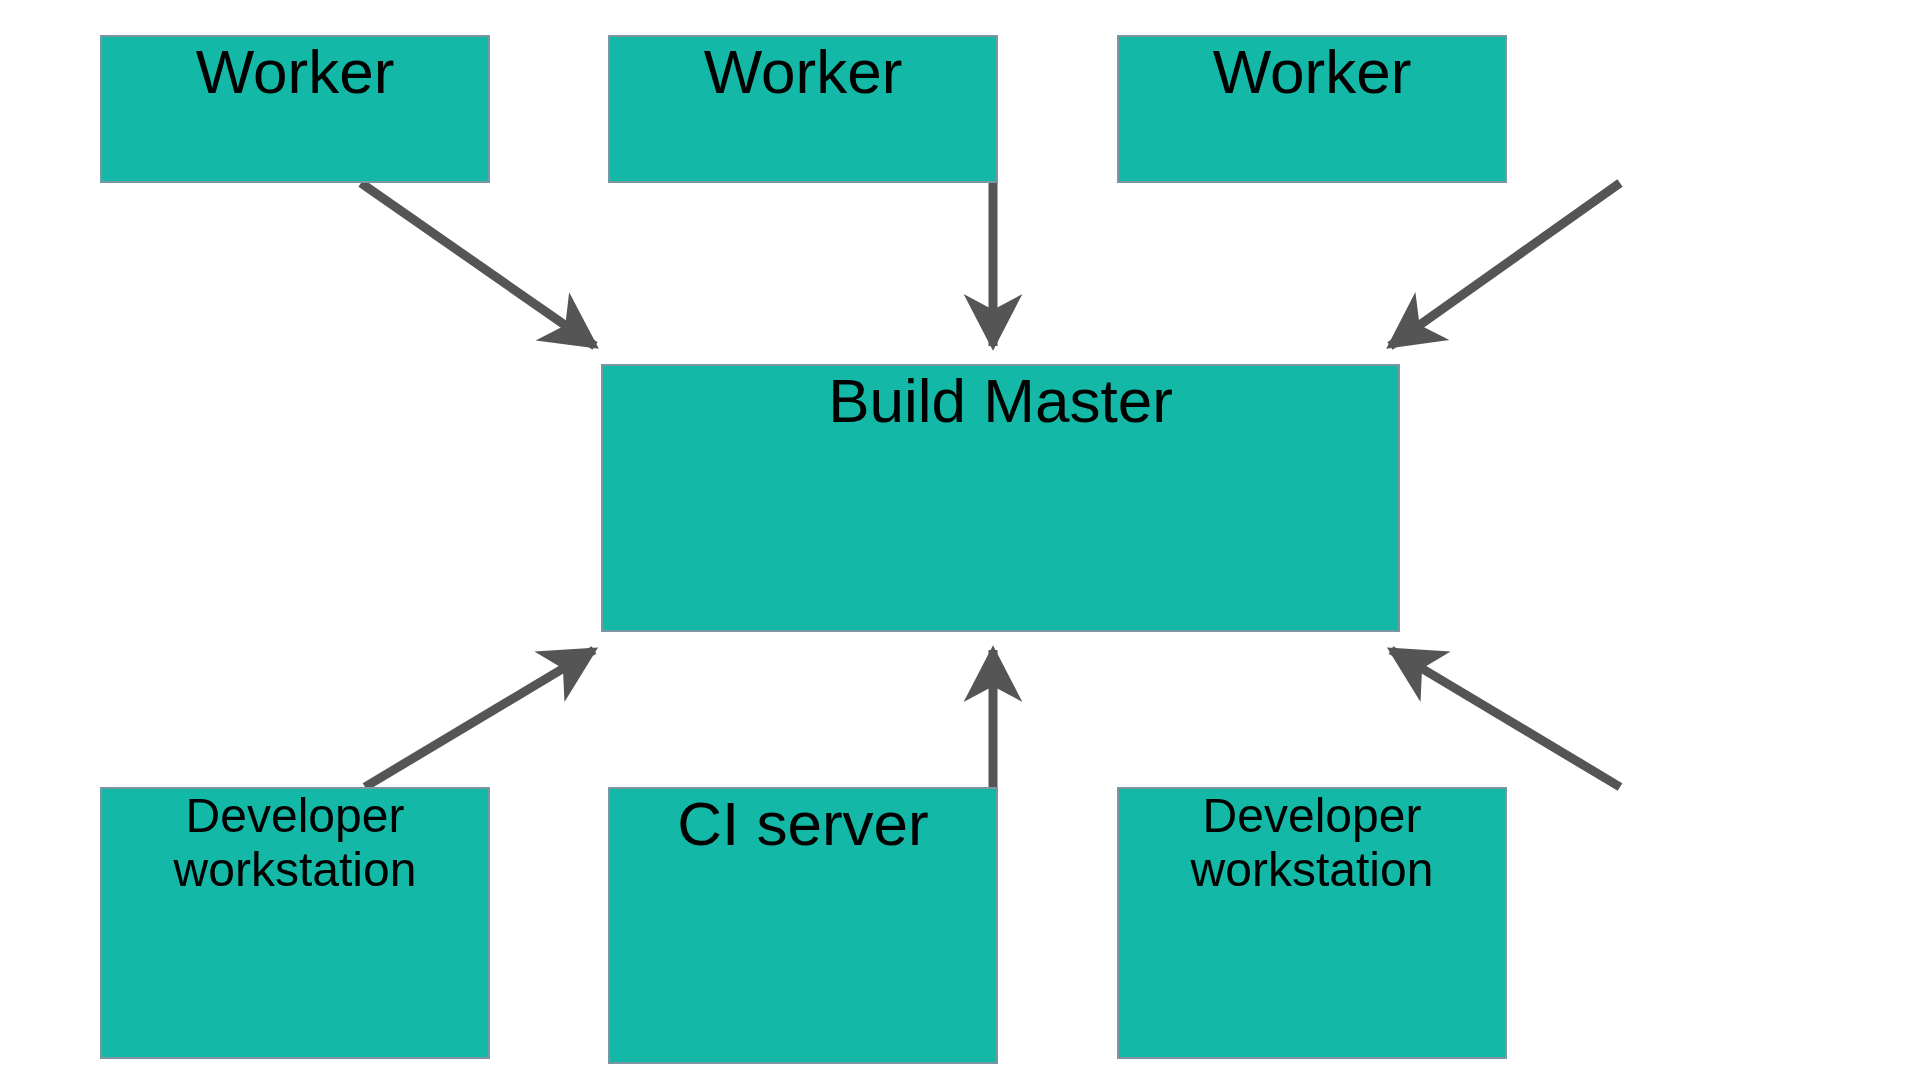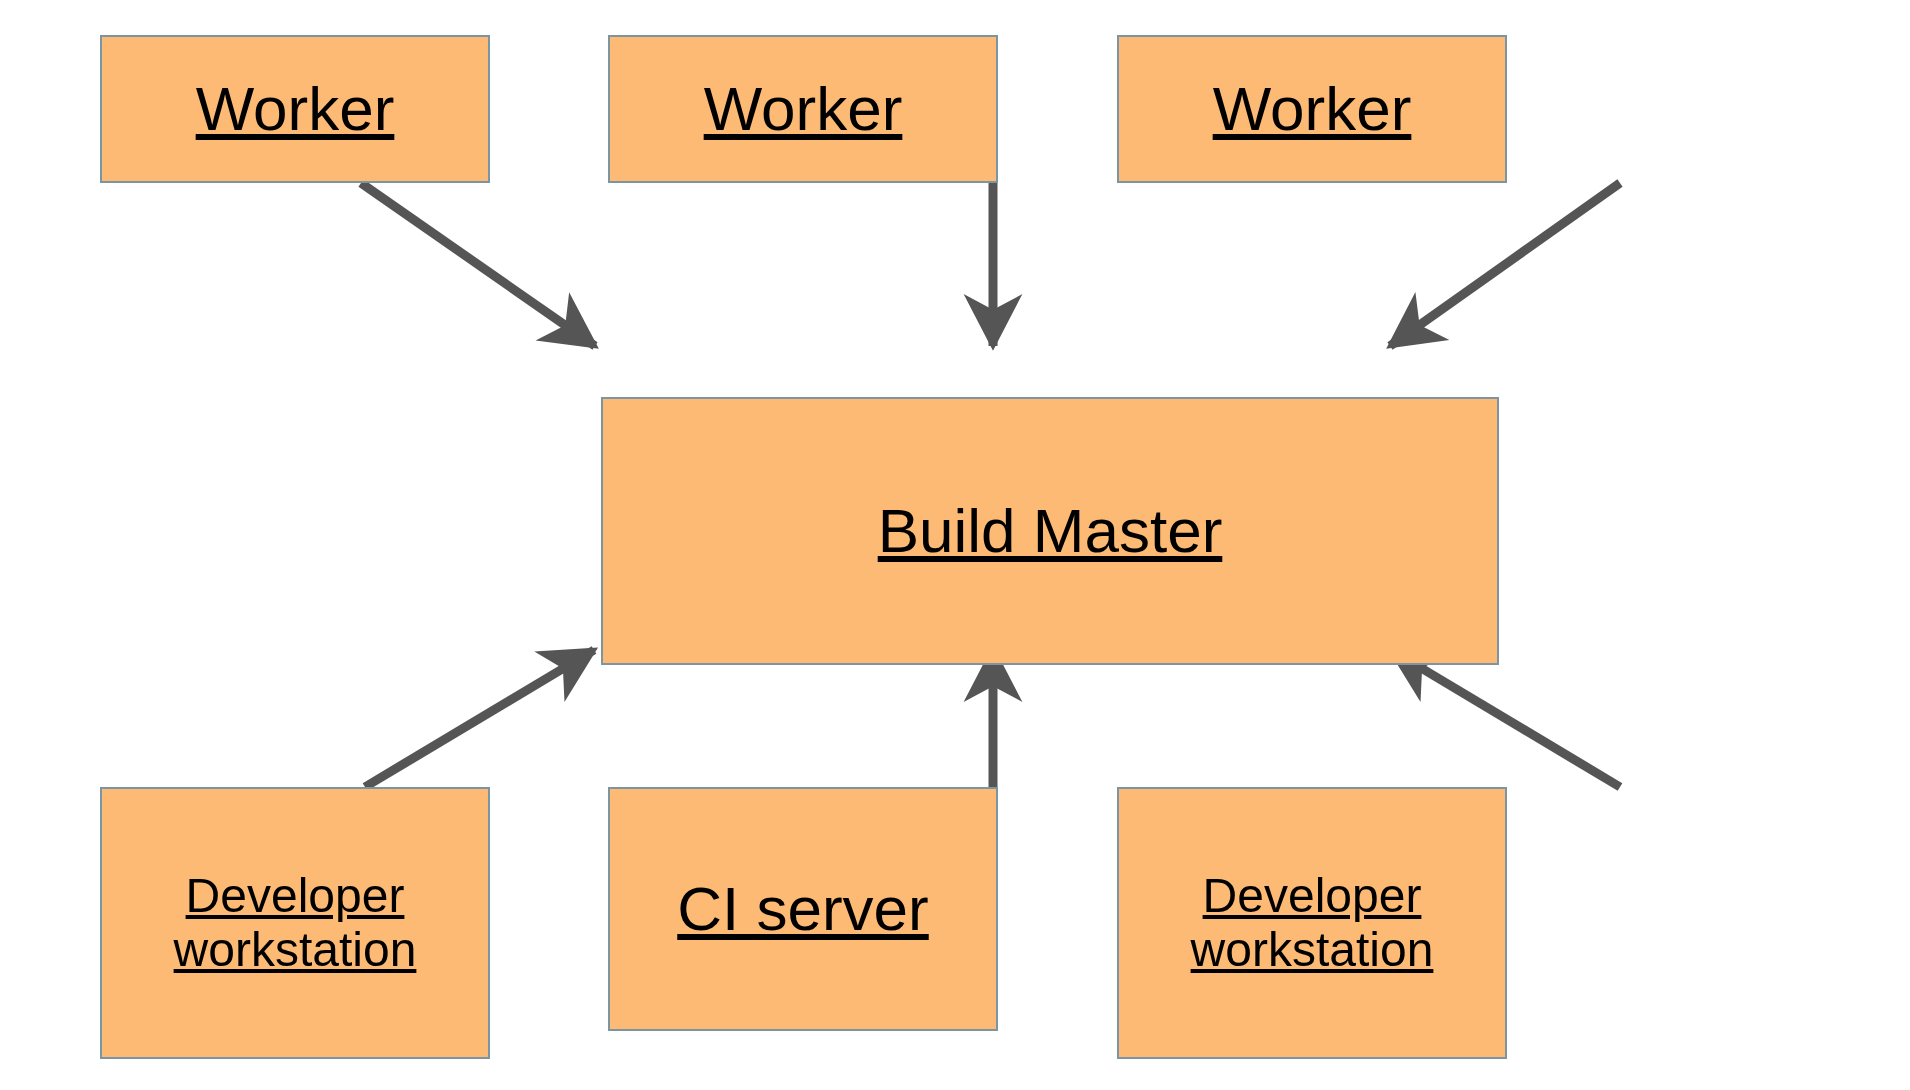--- a/index.html
+++ b/index.html
@@ -22,31 +22,29 @@
     position: absolute;
     left: 0;
     top: 0;
     width: 1910px;
     height: 1090px;
     pointer-events: none;
   }
   .node {
     position: absolute;
     box-sizing: border-box;
-    background: #fdba74;
+    background: #14b8a6;
     border: 2px solid #7b95a3;
     display: flex;
-    align-items: center;
     justify-content: center;
     text-align: center;
     color: #000000;
     line-height: 1.12;
     white-space: pre-line;
     z-index: 2;
-    text-decoration: underline;
   }
   .node-label {
     display: block;
     padding: 0 8px;
   }
   .n-worker        { font-size: 62px; }
   .n-master        { font-size: 62px; }
   .n-dev           { font-size: 48px; }
   .n-ci            { font-size: 62px; }
 </style>
@@ -80,30 +78,30 @@
   </div>
 
   <div class="node n-worker" style="left:608px; top:35px; width:390px; height:148px;">
     <span class="node-label">Worker</span>
   </div>
 
   <div class="node n-worker" style="left:1117px; top:35px; width:390px; height:148px;">
     <span class="node-label">Worker</span>
   </div>
 
-  <div class="node n-master" style="left:601px; top:364px; width:898px; height:268px;margin-top:33px;">
+  <div class="node n-master" style="left:601px; top:364px; width:799px; height:268px;">
     <span class="node-label">Build Master</span>
   </div>
 
   <div class="node n-dev" style="left:100px; top:787px; width:390px; height:272px;">
     <span class="node-label">Developer
 workstation</span>
   </div>
 
-  <div class="node n-ci" style="left:608px; top:787px; width:390px; height:244px;">
+  <div class="node n-ci" style="left:608px; top:787px; width:390px; height:277px;">
     <span class="node-label">CI server</span>
   </div>
 
   <div class="node n-dev" style="left:1117px; top:787px; width:390px; height:272px;">
     <span class="node-label">Developer
 workstation</span>
   </div>
 
 </div>
 

